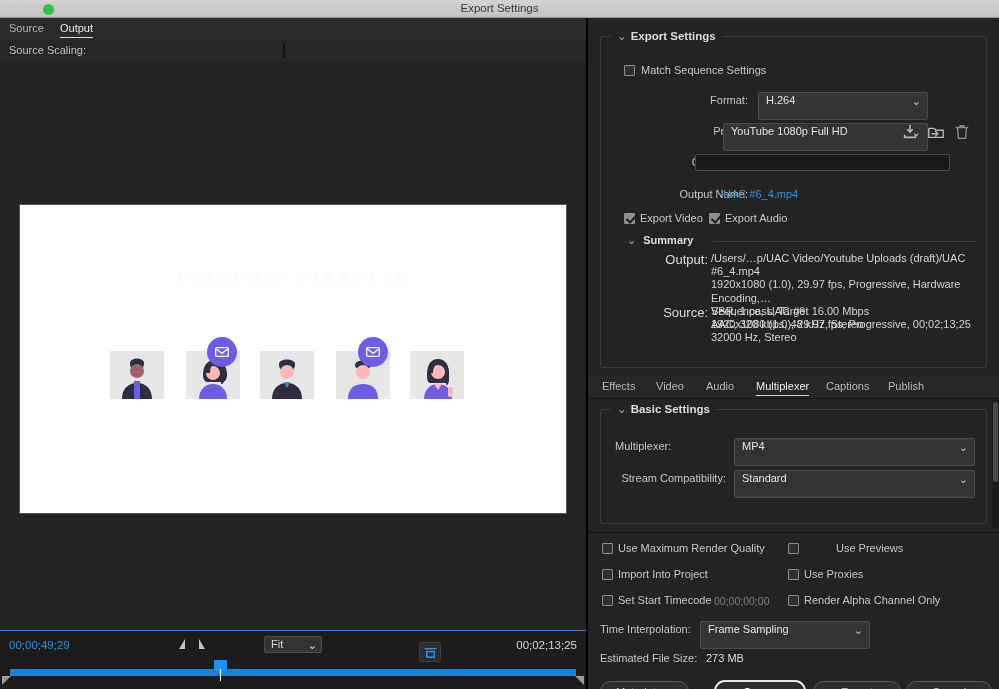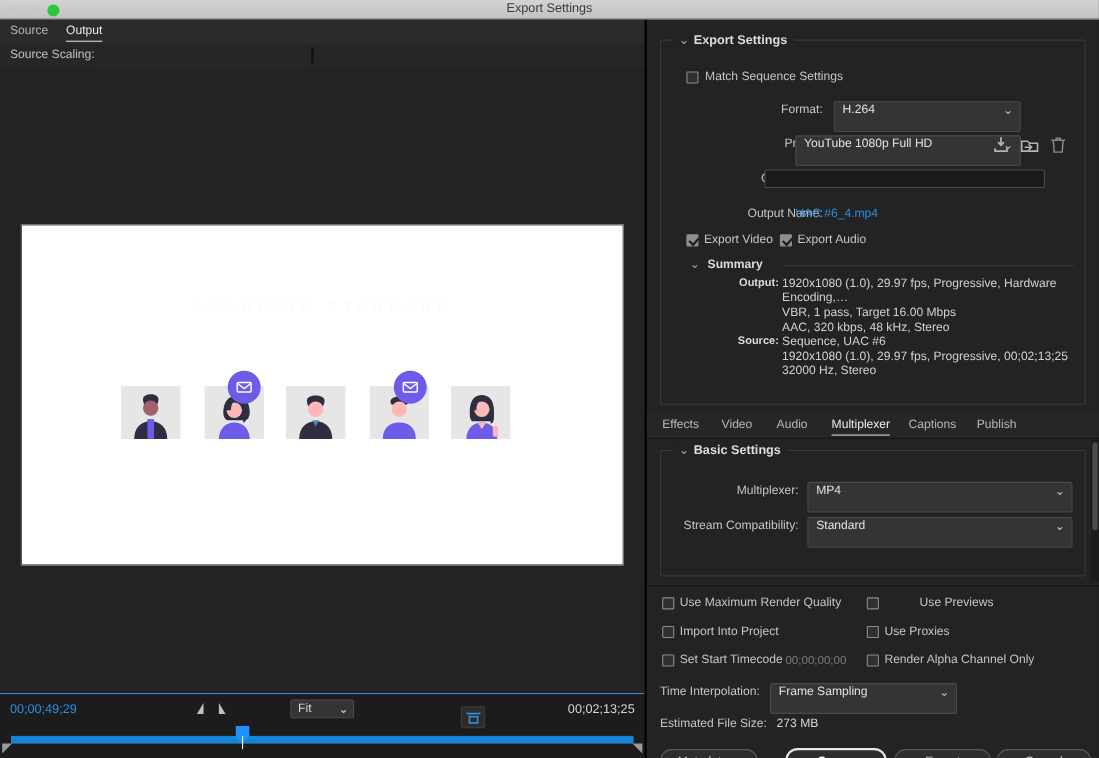--- a/index.html
+++ b/index.html
@@ -101,21 +101,21 @@
   .group {
     position: absolute; border: 1px solid #3a3a3a; border-radius: 2px;
   }
   .group-title {
     position: absolute; left: 10px; top: -8px; background: #232323;
     padding: 0 6px; font-size: 11.5px; color: #dcdcdc; font-weight: bold;
   }
   .group-title .chev-d { color: #a8a8a8; margin-right: 4px; font-weight: normal; }
 
   .lbl { font-size: 11px; color: #c5c5c5; }
-  .lbl-b { font-size: 10px; color: #dcdcdc; font-weight: bold; }
+  .lbl-b { font-size: 13px; color: #dcdcdc; font-weight: normal; }
   .val { font-size: 11px; color: #d8d8d8; }
 
   .sel-box {
     background: #343434; border: 1px solid #4a4a4a; border-radius: 2px;
     font-size: 11px; color: #e2e2e2; padding-left: 7px; line-height: 15px;
     position: absolute; height: 28px;
   }
   .sel-box .chev { position: absolute; right: 6px; top: 1px; color: #c0c0c0; }
   .text-box {
     background: #1a1a1a; border: 1px solid #4a4a4a; border-radius: 2px;
@@ -334,20 +334,21 @@
 
       <div style="position:absolute; left:26px; top:196px; right:10px; height:1px;"></div>
       <div style="position:absolute; left:26px; top:197px; font-size:11px;">
         <span style="color:#a8a8a8;">⌄</span>
         <span style="color:#dcdcdc; font-weight:bold; margin-left:4px;">Summary</span>
       </div>
       <div style="position:absolute; left:112px; top:204px; right:10px; height:1px; background:#3a3a3a;"></div>
 
       <div class="lbl-b" style="position:absolute; left:40px; top:215px; width:67px; text-align:right;">Output:</div>
       <div style="position:absolute; left:110px; top:215px; font-size:11px; color:#d2d2d2; line-height:13.2px;">
+        <div>/Users/…p/UAC Video/Youtube Uploads (draft)/UAC #6_4.mp4</div>
         <div>1920x1080 (1.0), 29.97 fps, Progressive, Hardware Encoding,…</div>
         <div>VBR, 1 pass, Target 16.00 Mbps</div>
         <div>AAC, 320 kbps, 48 kHz, Stereo</div>
       </div>
 
       <div class="lbl-b" style="position:absolute; left:40px; top:268px; width:67px; text-align:right;">Source:</div>
       <div style="position:absolute; left:110px; top:268px; font-size:11px; color:#d2d2d2; line-height:13.2px;">
         <div>Sequence, UAC #6</div>
         <div>1920x1080 (1.0), 29.97 fps, Progressive, 00;02;13;25</div>
         <div>32000 Hz, Stereo</div>
@@ -361,21 +362,21 @@
       <div class="mtab sel" style="left:168px;">Multiplexer</div>
       <div class="mtab" style="left:238px;">Captions</div>
       <div class="mtab" style="left:300px;">Publish</div>
     </div>
 
     <div class="group" style="left:12px; top:391px; width:387px; height:115px;">
       <div class="group-title">
         <span class="chev-d">⌄</span><span>Basic Settings</span>
       </div>
 
-      <div class="lbl" style="position:absolute; left:14px; top:30px; width:111px; text-align:right;">Multiplexer:</div>
+      <div class="lbl" style="position:absolute; left:14px; top:30px; width:111px; text-align:left;">Multiplexer:</div>
       <div class="sel-box" style="left:133px; top:28px; width:241px;">
         <span>MP4</span>
         <span class="chev">⌄</span>
       </div>
 
       <div class="lbl" style="position:absolute; left:14px; top:62px; width:111px; text-align:right;">Stream Compatibility:</div>
       <div class="sel-box" style="left:133px; top:60px; width:241px;">
         <span>Standard</span>
         <span class="chev">⌄</span>
       </div>

